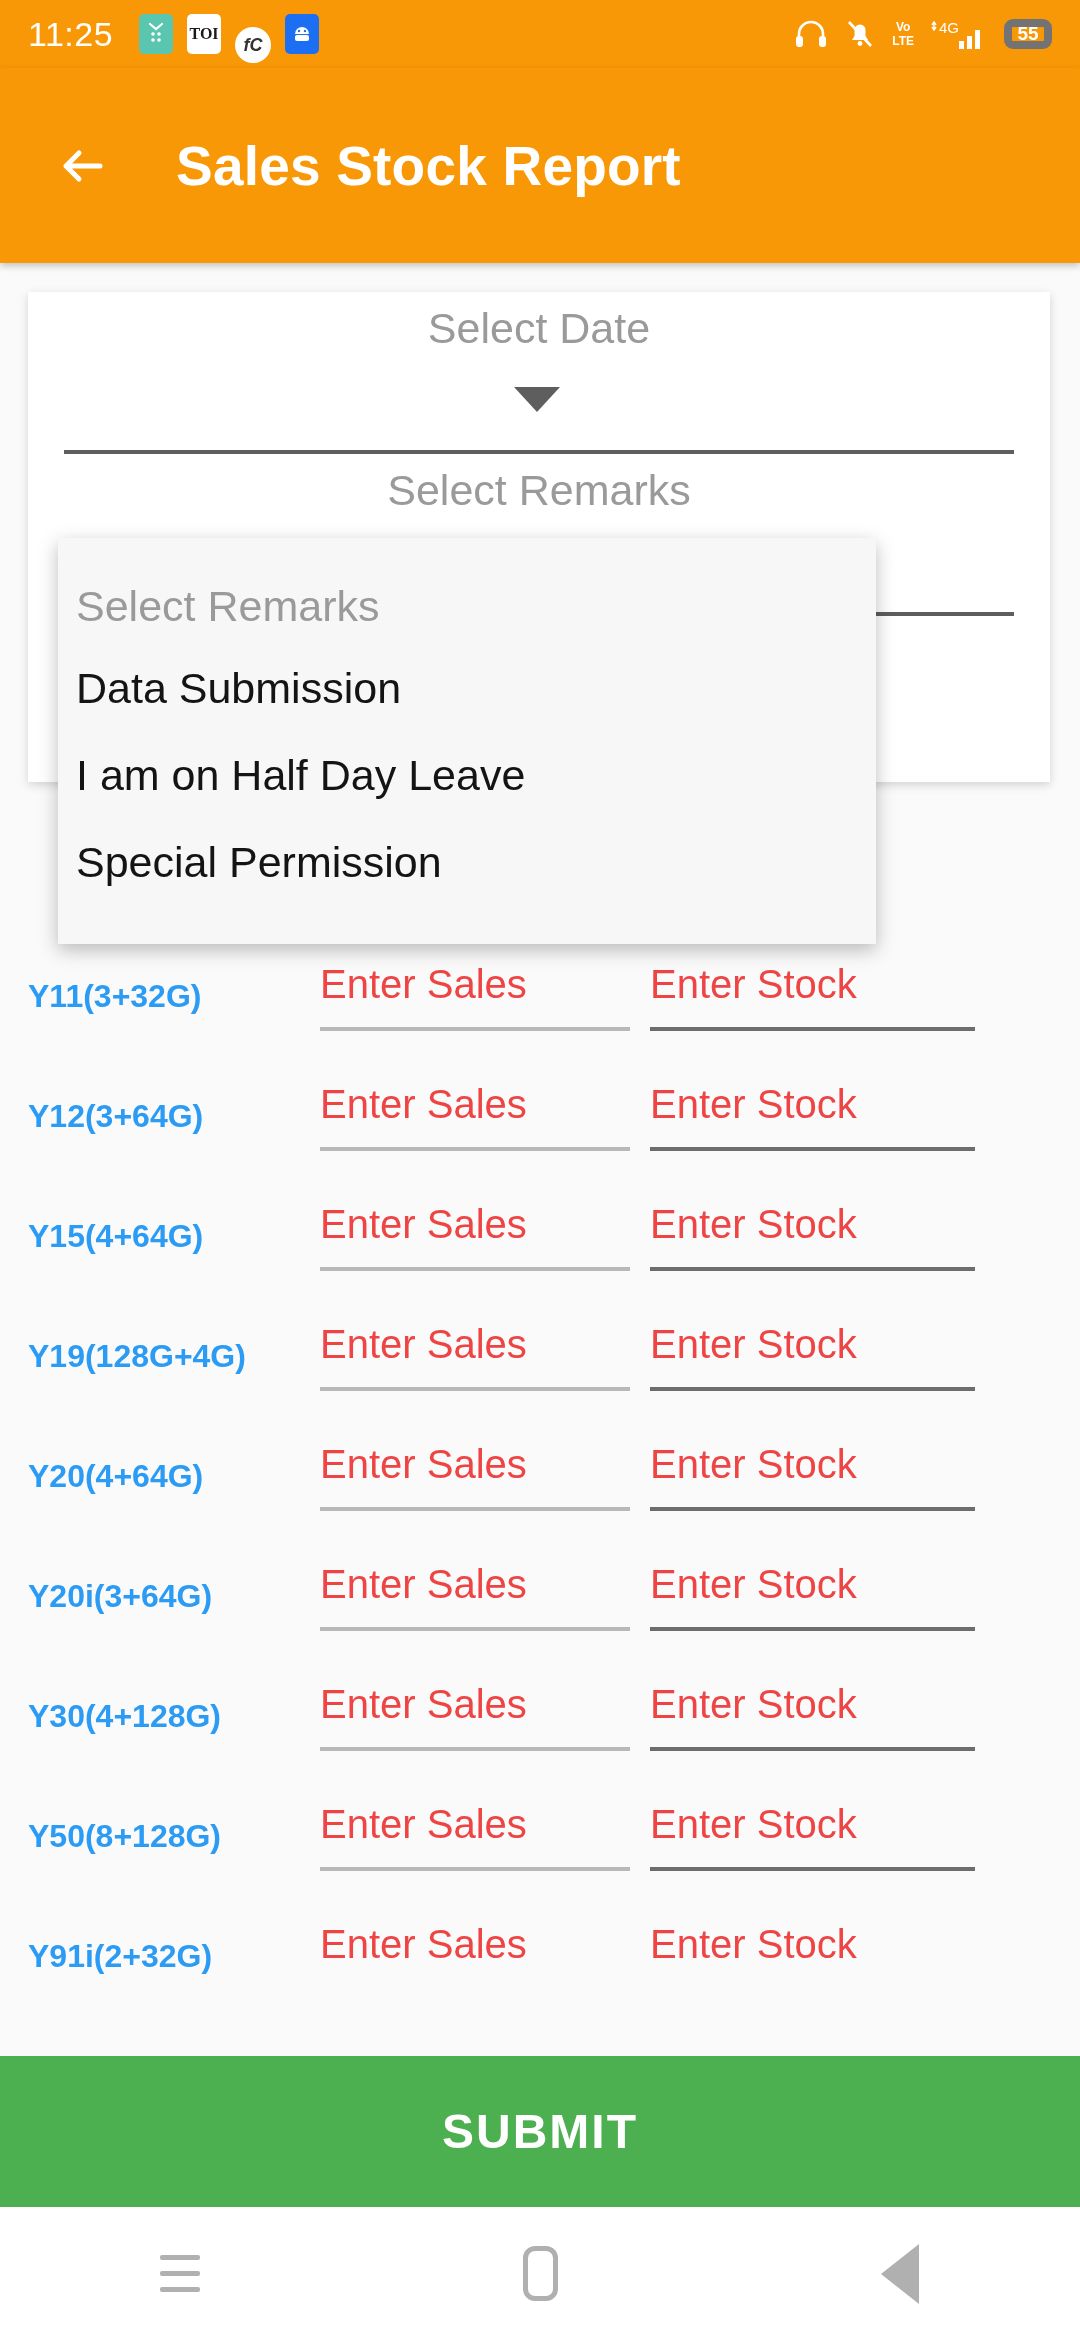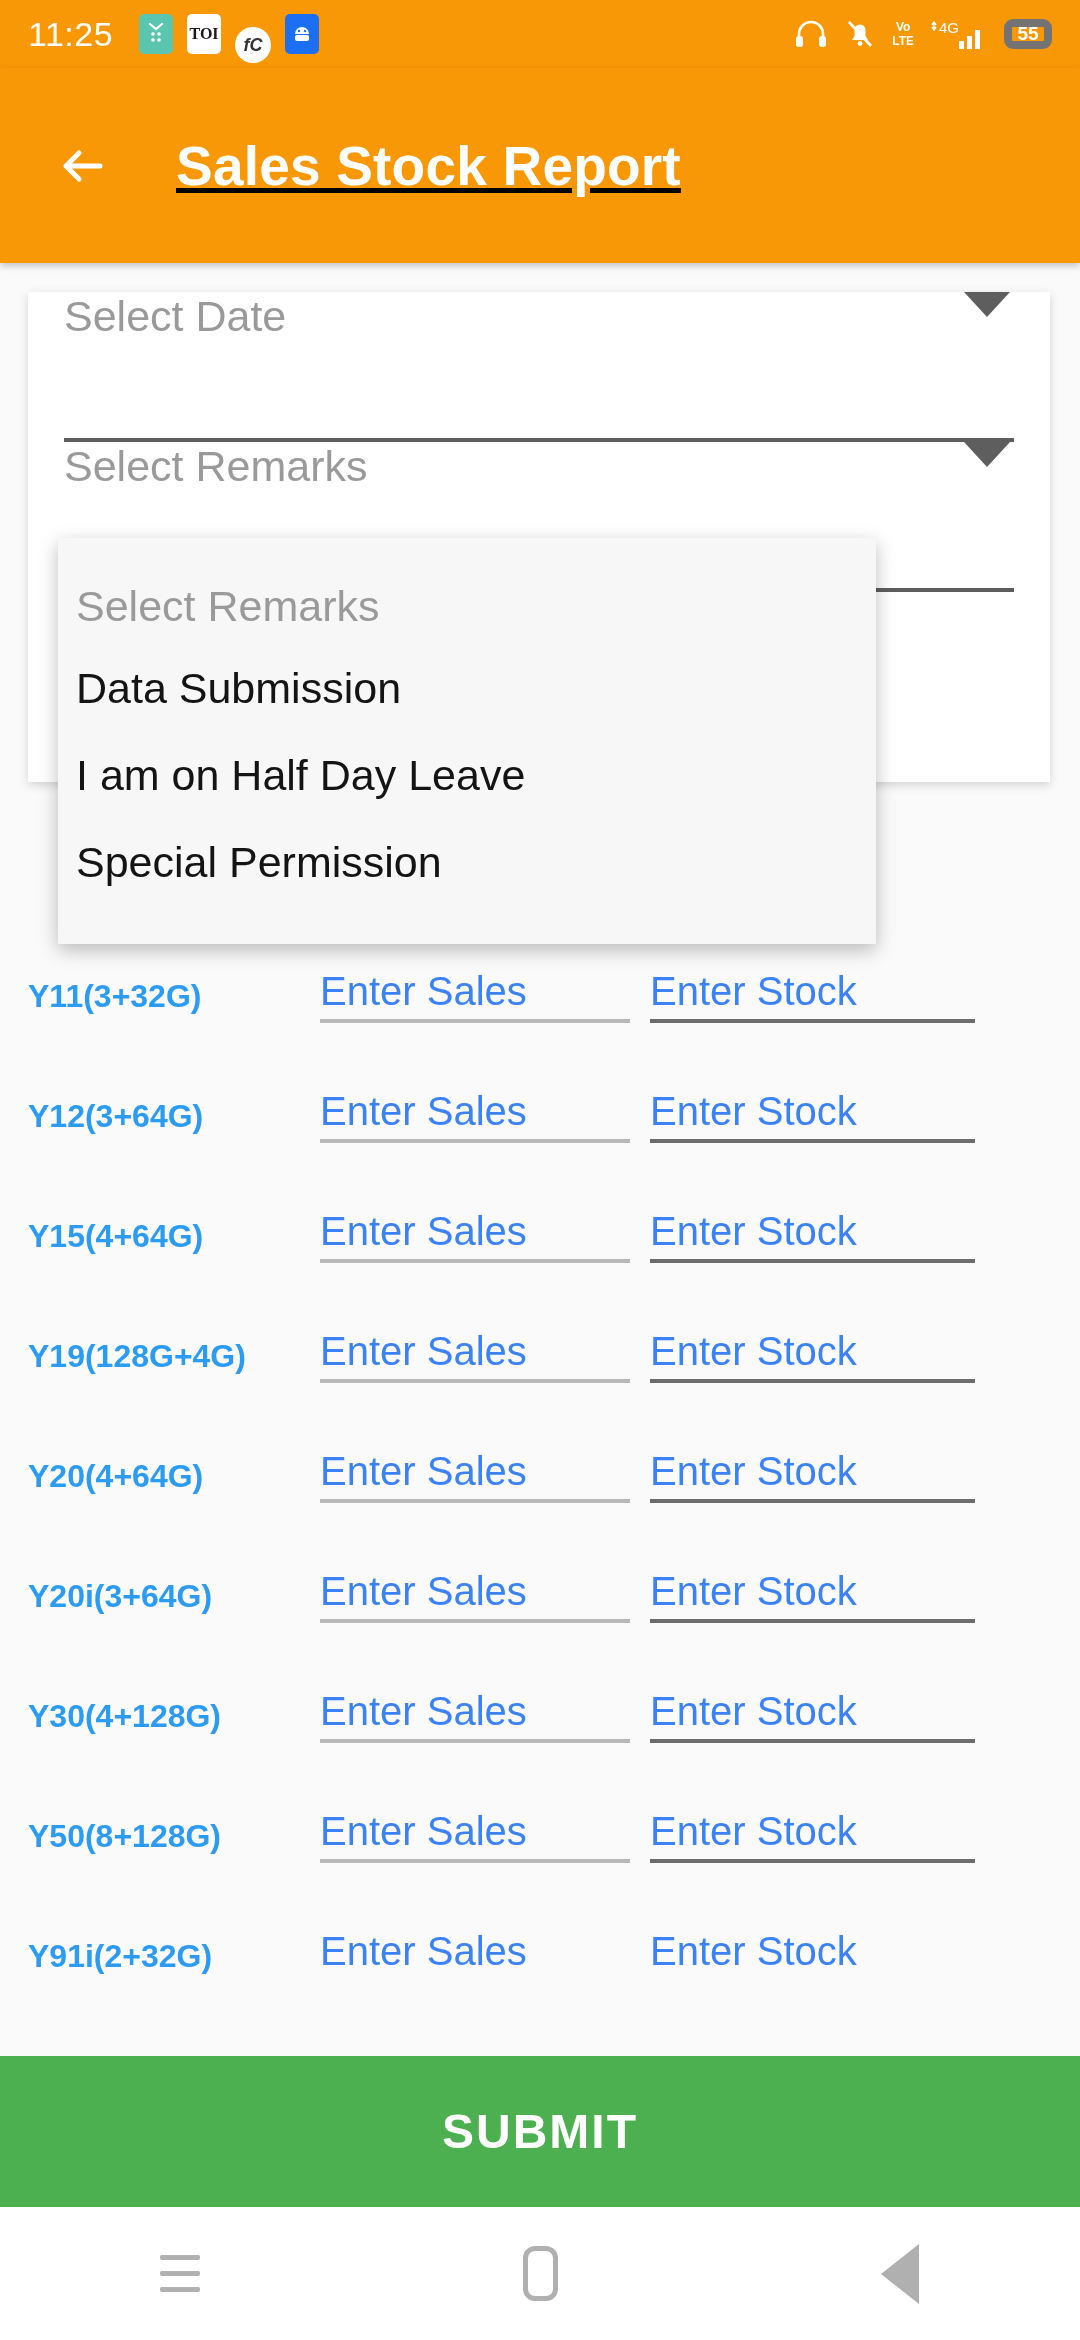--- a/index.html
+++ b/index.html
@@ -36,37 +36,36 @@
     font-size:19px; font-weight:bold;
   }
 
   
   #app-bar {
     position:absolute; top:68px; left:0; width:1080px; height:195px;
     background:#F99806;
     display:flex; align-items:center;
     padding-left:52px;
     box-shadow:0 3px 7px rgba(0,0,0,.22);
-    text-decoration:underline;
   }
   #back-arrow { width:62px; height:62px; flex:0 0 auto; }
   #app-title {
     color:#ffffff; font-size:55px; font-weight:bold; margin-left:62px;
     letter-spacing:.2px; white-space:nowrap;
   }
 
   
   #form-card {
     position:absolute; top:292px; left:28px; width:1022px; height:490px;
     background:#ffffff;
     box-shadow:0 3px 9px rgba(0,0,0,.16);
   }
   .field-row {
-    position:relative; margin:0 36px;
-    height:150px; display:flex; align-items:flex-start;
+    position:relative; margin:12px 36px;
+    height:150px; display:flex; align-items:center;flex-direction:column;
   }
   .field-label {
     font-size:43px; color:#9a9a9a; padding-bottom:26px; flex:1;
     white-space:nowrap;
   }
   .caret-down {
     width:0; height:0;
     border-left:23px solid transparent; border-right:23px solid transparent;
     border-top:25px solid #5e5e5e;
     margin-bottom:42px; margin-right:4px;
@@ -111,21 +110,21 @@
   .prod-name {
     width:320px; flex:0 0 320px;
     padding-left:28px;
     font-size:32px; font-weight:bold; color:#2B9BF4;
     line-height:48px;
     word-break:break-word;
   }
   .input-cell { position:relative; width:310px; flex:0 0 310px; margin-right:20px; }
   .input-cell.stock { width:325px; flex:0 0 325px; }
   .input-placeholder {
-    font-size:40px; color:#3b82f6; padding-bottom:5px; white-space:nowrap;
+    font-size:40px; color:#ef4444; padding-bottom:20px; white-space:nowrap;
   }
   .input-line { height:4px; background:#b8b8b8; width:100%; }
   .input-line.dark { background:#6d6d6d; }
   .input-line.hidden { visibility:hidden; }
 
   
   #submit-button {
     position:absolute; top:2056px; left:0; width:1080px; height:151px;
     background:#4CAF50;
     display:flex; align-items:center; justify-content:center;

